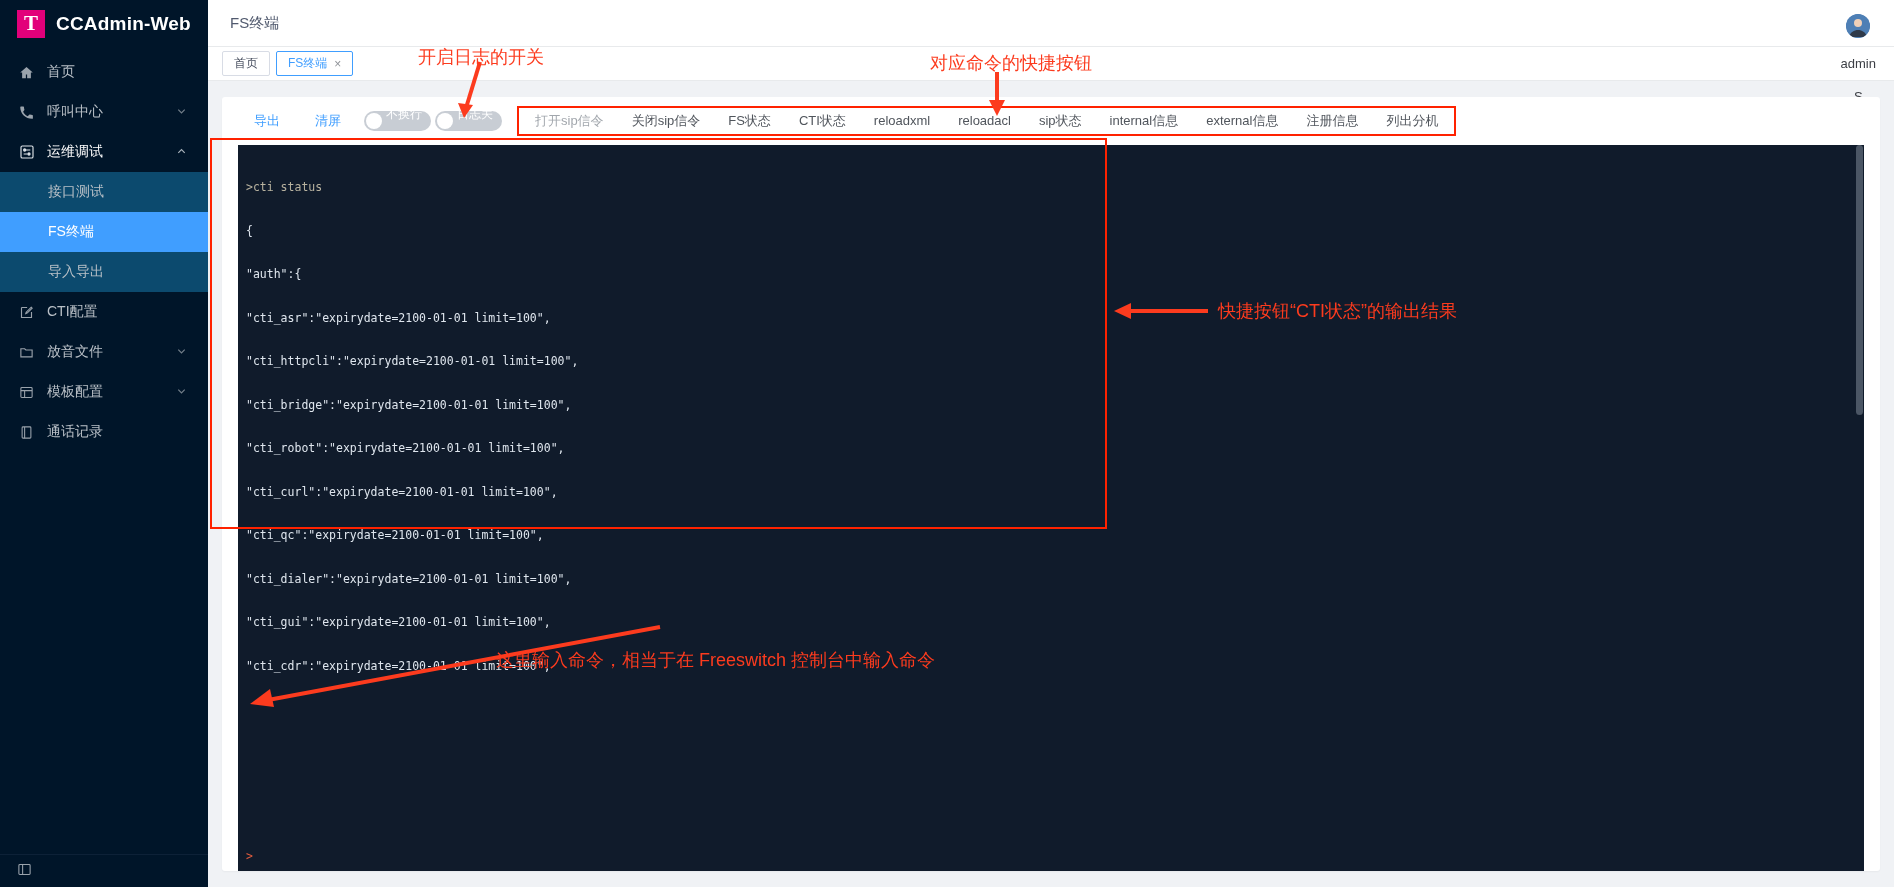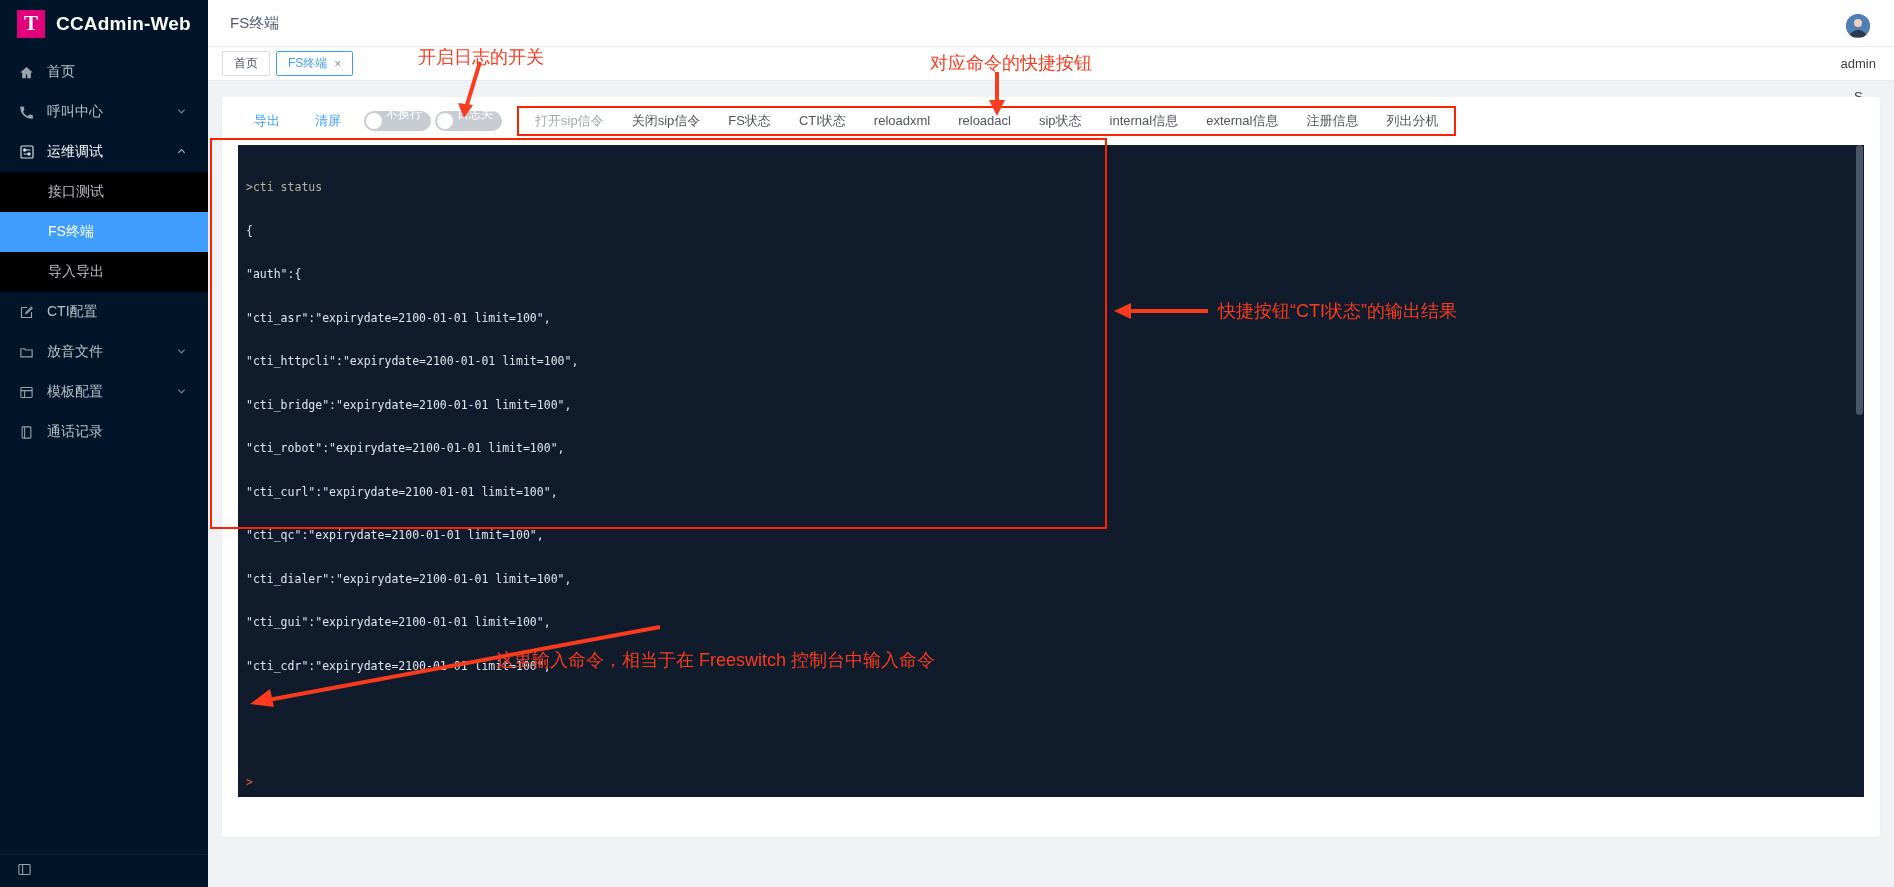--- a/index.html
+++ b/index.html
@@ -38,21 +38,21 @@
     cursor: pointer; position: relative;
   }
   .menu-item .mi-icon {
     width: 19px; flex: 0 0 19px; display: inline-flex;
     align-items: center; justify-content: center; margin-right: 11px;
   }
   .menu-item .mi-icon svg { display: block; }
   .menu-item .mi-label { flex: 1; white-space: nowrap; }
   .menu-item .mi-arrow { width: 12px; flex: 0 0 12px; opacity: .75; }
   .menu-item.active-parent { color: #fff; }
-  .submenu { background: #000000; }
+  .submenu { background: #0c4a6e; }
   .submenu .menu-item { padding-left: 48px; height: 40px; }
   .submenu .menu-item.selected {
     background: #409eff; color: #fff;
   }
   .sidebar-bottom {
     position: absolute; left: 0; bottom: 0; width: 208px; height: 33px;
     background: #001529; border-top: 1px solid #0d2137;
     display: flex; align-items: center; padding-left: 17px;
   }
 
@@ -127,21 +127,21 @@
 
   
   .terminal-wrap {
     margin: 0 16px 0 16px;
     position: relative;
   }
   .terminal {
     background: #101b2b; color: #d6dee8;
     font-family: "DejaVu Sans Mono", "Liberation Mono", monospace;
     font-size: 11.5px; line-height: 14.5px;
-    height: 652px; padding: 6px 8px 6px 8px;
+    height: 726px; padding: 6px 8px 6px 8px;
     overflow: hidden; position: relative;
     white-space: pre;
   }
   .term-prompt-line { color: #b9b3a0; }
   .term-line { color: #dfe6ee; }
   .term-scroll {
     position: absolute; right: 0; top: 0; width: 9px; height: 578px;
     background: #101b2b;
   }
   .term-scroll .thumb {

